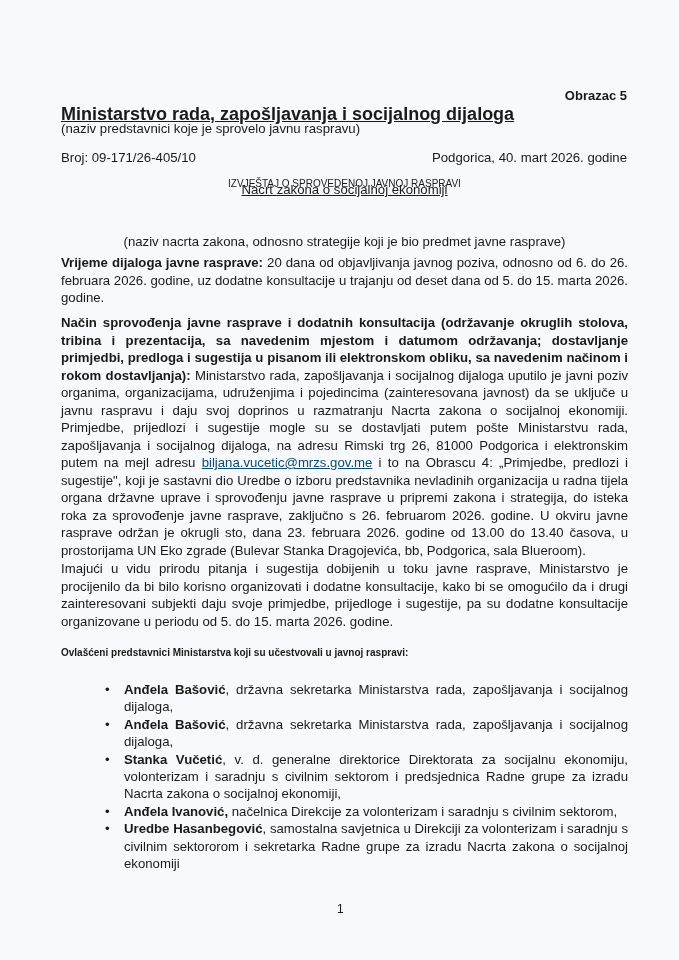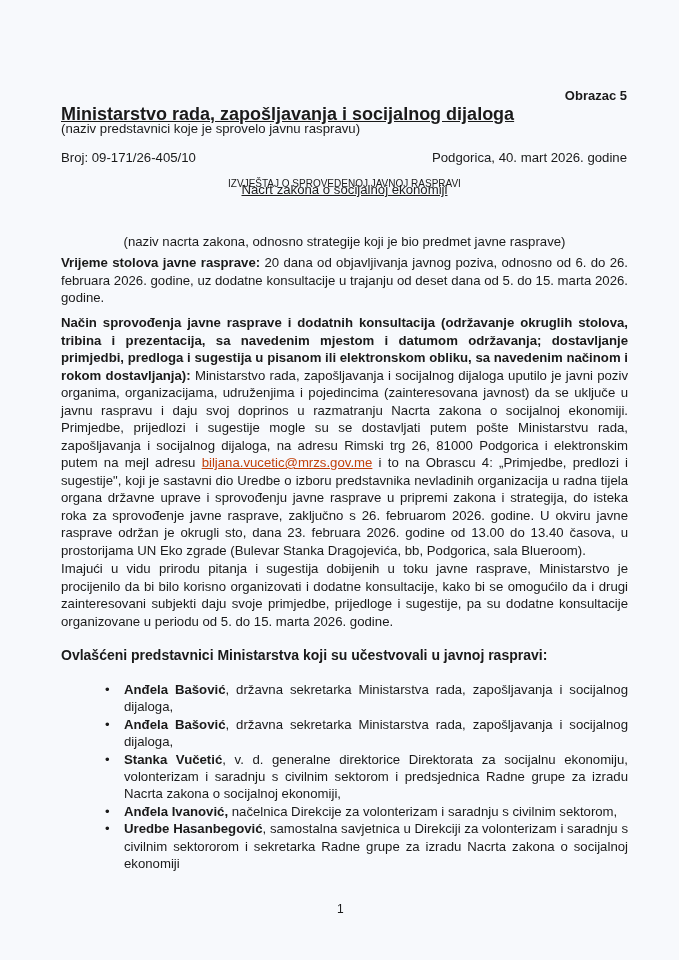--- a/index.html
+++ b/index.html
@@ -14,41 +14,41 @@
   .datum { position:absolute; right:52px; top:150px; }
   .center { position:absolute; left:61px; width:567px; text-align:center; }
   .title { top:178px; font-weight:normal; font-size:10px; }
   .subtitle { top:182px; text-decoration:underline; }
   .subtitle-note { top:214px;margin-top:20px; }
   .para { position:absolute; left:61px; width:567px; line-height:17.5px; text-align:justify; margin:0; }
   .p1 { top:254px; }
   .p2 { top:314px; }
   .p3 { top:560px; }
   .b { font-weight:bold; }
-  .link { color:#c2410c; text-decoration:underline; }
-  .reps-title { position:absolute; left:61px; top:647px; font-weight:bold; font-size:14px; }
+  .link { color:#0c4a6e; text-decoration:underline; }
+  .reps-title { position:absolute; left:61px; top:647px; font-weight:bold; font-size:10px; }
   .reps { position:absolute; left:124px; top:681px; width:504px; margin:0; padding:0; list-style:none; }
   .reps li { position:relative; line-height:17.4px; text-align:justify; margin-bottom:0; }
   .reps li .bullet { position:absolute; left:-19px; top:0; }
   .pagenum { position:absolute; left:337px; top:902px; font-size:12px; }
 </style>
 </head>
 <body>
 
 <div class="obrazac">Obrazac 5</div>
 <div class="ministry">Ministarstvo rada, zapošljavanja i socijalnog dijaloga</div>
 <div class="ministry-sub">(naziv predstavnici koje je sprovelo javnu raspravu)</div>
 <div class="broj">Broj: 09-171/26-405/10</div>
 <div class="datum">Podgorica, 40. mart 2026. godine</div>
 
 <div class="center title">IZVJEŠTAJ O SPROVEDENOJ JAVNOJ RASPRAVI</div>
 <div class="center subtitle">Nacrt zakona o socijalnoj ekonomiji</div>
 <div class="center subtitle-note">(naziv nacrta zakona, odnosno strategije koji je bio predmet javne rasprave)</div>
 
-<p class="para p1"><span class="b">Vrijeme stolova javne rasprave:</span><span> 20 dana od objavljivanja javnog poziva, odnosno od 6. do 26. februara 2026. godine, uz dodatne konsultacije u trajanju od deset dana od 5. do 15. marta 2026. godine.</span></p>
+<p class="para p1"><span class="b">Vrijeme dijaloga javne rasprave:</span><span> 20 dana od objavljivanja javnog poziva, odnosno od 6. do 26. februara 2026. godine, uz dodatne konsultacije u trajanju od deset dana od 5. do 15. marta 2026. godine.</span></p>
 
 <p class="para p2"><span class="b">Način sprovođenja javne rasprave i dodatnih konsultacija (održavanje okruglih stolova, tribina i prezentacija, sa navedenim mjestom i datumom održavanja; dostavljanje primjedbi, predloga i sugestija u pisanom ili elektronskom obliku, sa navedenim načinom i rokom dostavljanja):</span><span> Ministarstvo rada, zapošljavanja i socijalnog dijaloga uputilo je javni poziv organima, organizacijama, udruženjima i pojedincima (zainteresovana javnost) da se uključe u javnu raspravu i daju svoj doprinos u razmatranju Nacrta zakona o socijalnoj ekonomiji. Primjedbe, prijedlozi i sugestije mogle su se dostavljati putem pošte Ministarstvu rada, zapošljavanja i socijalnog dijaloga, na adresu Rimski trg 26, 81000 Podgorica i elektronskim putem na mejl adresu </span><a class="link" href="mailto:biljana.vucetic@mrzs.gov.me">biljana.vucetic@mrzs.gov.me</a><span> i to na Obrascu 4: „Primjedbe, predlozi i sugestije", koji je sastavni dio Uredbe o izboru predstavnika nevladinih organizacija u radna tijela organa državne uprave i sprovođenju javne rasprave u pripremi zakona i strategija, do isteka roka za sprovođenje javne rasprave, zaključno s 26. februarom 2026. godine. U okviru javne rasprave održan je okrugli sto, dana 23. februara 2026. godine od 13.00 do 13.40 časova, u prostorijama UN Eko zgrade (Bulevar Stanka Dragojevića, bb, Podgorica, sala Blueroom).</span></p>
 
 <p class="para p3"><span>Imajući u vidu prirodu pitanja i sugestija dobijenih u toku javne rasprave, Ministarstvo je procijenilo da bi bilo korisno organizovati i dodatne konsultacije, kako bi se omogućilo da i drugi zainteresovani subjekti daju svoje primjedbe, prijedloge i sugestije, pa su dodatne konsultacije organizovane u periodu od 5. do 15. marta 2026. godine.</span></p>
 
 <div class="reps-title">Ovlašćeni predstavnici Ministarstva koji su učestvovali u javnoj raspravi:</div>
 <ul class="reps">
   <li><span class="bullet">•</span><span class="b">Anđela Bašović</span><span>, državna sekretarka Ministarstva rada, zapošljavanja i socijalnog dijaloga,</span></li>
   <li><span class="bullet">•</span><span class="b">Anđela Bašović</span><span>, državna sekretarka Ministarstva rada, zapošljavanja i socijalnog dijaloga,</span></li>
   <li><span class="bullet">•</span><span class="b">Stanka Vučetić</span><span>, v. d. generalne direktorice Direktorata za socijalnu ekonomiju, volonterizam i saradnju s civilnim sektorom i predsjednica Radne grupe za izradu Nacrta zakona o socijalnoj ekonomiji,</span></li>

